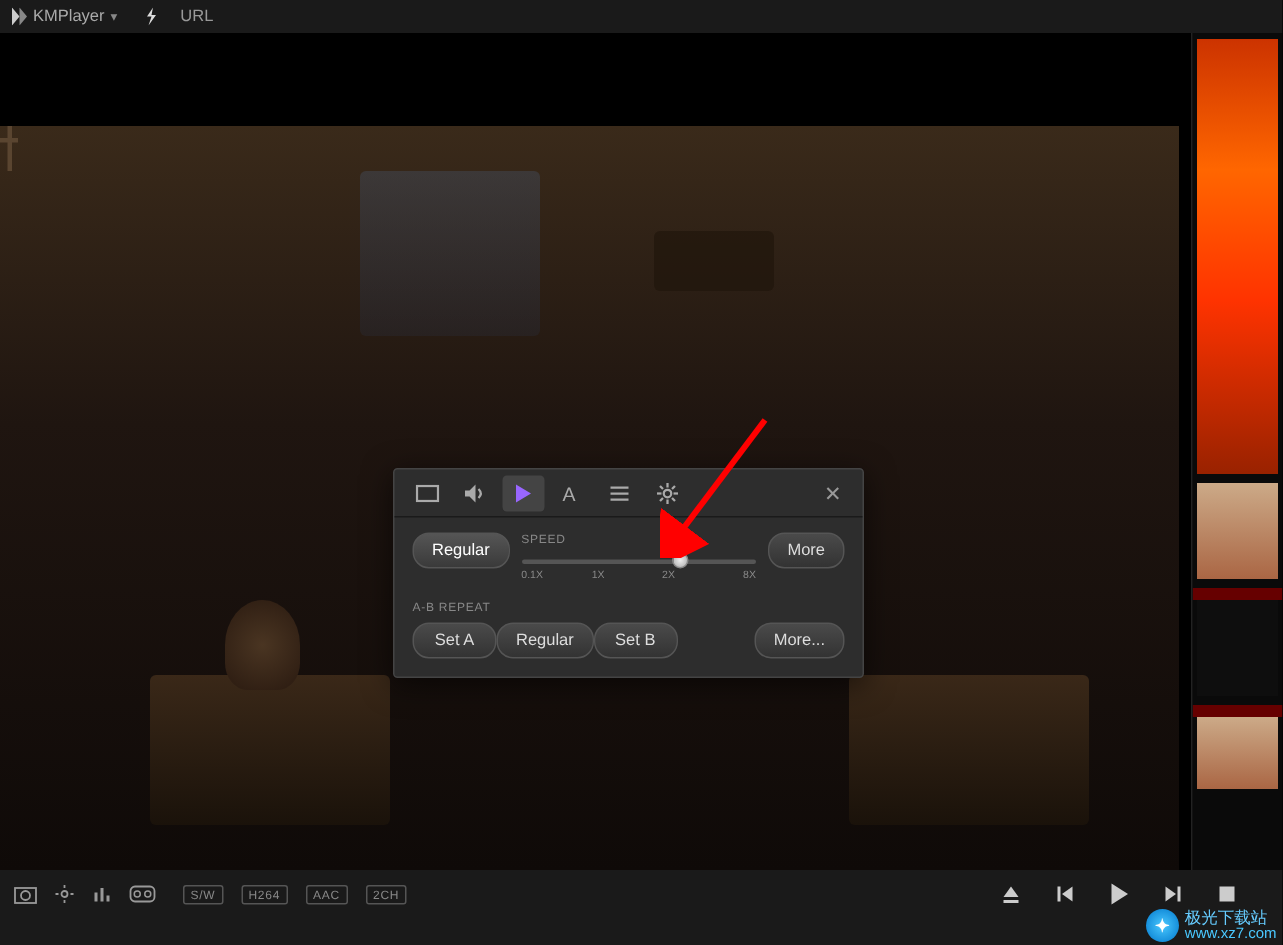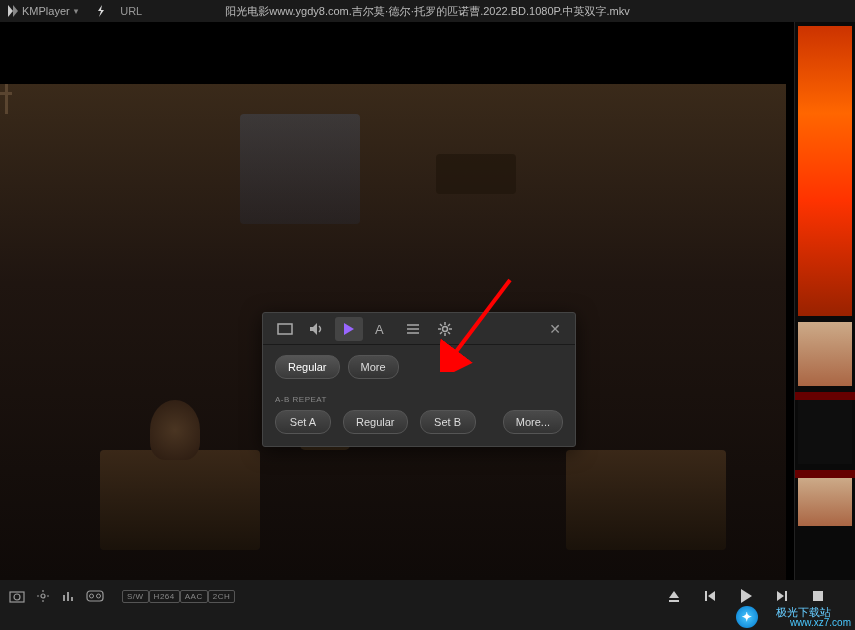--- a/index.html
+++ b/index.html
@@ -48,44 +48,44 @@
   .panel-body { padding: 10px 12px 12px; }
   .panel-row { display: flex; align-items: center; gap: 8px; margin-bottom: 6px; }
   .section-label { font-size: 8px; color: #888; letter-spacing: 0.5px; }
   .btn { background: linear-gradient(180deg,#4a4a4a,#333); border: 1px solid #555; border-radius: 11px; color: #ddd; font-size: 11px; padding: 5px 12px; cursor: pointer; min-width: 50px; text-align: center; }
   .btn.wide { min-width: 56px; }
   .btn.active { background: linear-gradient(180deg,#555,#3a3a3a); color: #fff; }
   .slider-wrap { flex: 1; position: relative; height: 20px; }
   .slider-track { position: absolute; left: 0; right: 0; top: 9px; height: 3px; background: #555; border-radius: 2px; }
   .slider-handle { position: absolute; top: 4px; width: 11px; height: 11px; background: radial-gradient(circle,#eee,#aaa); border-radius: 50%; border: 1px solid #888; }
   .slider-labels { position: absolute; top: 16px; left: 0; right: 0; display: flex; justify-content: space-between; font-size: 7px; color: #888; }
-  .repeat-row { display: flex; gap: 12px; }
+  .repeat-row { display: flex; gap: 0; }
 
   
   .arrow-svg { position: absolute; left: 440px; top: 250px; pointer-events: none; }
 
   
   .bottom { position: absolute; bottom: 0; left: 0; right: 0; height: 50px; background: #1a1a1a; }
   .progress-row { height: 18px; display: flex; align-items: center; padding: 0 6px; gap: 6px; font-size: 10px; color: #aaa; }
   .time { font-family: monospace; color: #ccc; }
   .progress-bar { flex: 1; height: 8px; background: #2a2a2a; border-radius: 2px; position: relative; margin-right: 6px; max-width: 60px; }
   .progress-fill { position: absolute; left: 0; top: 0; bottom: 0; width: 55%; background: linear-gradient(90deg,#7744cc,#9966ff); border-radius: 2px; }
   .ctrl-row { height: 32px; display: flex; align-items: center; padding: 0 8px; gap: 8px; }
   .ctrl-icon { width: 18px; height: 18px; display: flex; align-items: center; justify-content: center; color: #999; font-size: 12px; }
   .badge { font-size: 8px; color: #888; border: 1px solid #555; border-radius: 2px; padding: 1px 4px; letter-spacing: 0.5px; }
-  .badge-group { display: flex; gap: 0; margin-left: 10px; }
+  .badge-group { display: flex; gap: 12px; margin-left: 10px; }
   .transport { margin-left: auto; display: flex; gap: 18px; align-items: center; margin-right: 20px; }
   .transport .ctrl-icon { color: #ccc; }
 
   
   .watermark { position: absolute; right: 4px; bottom: 2px; font-size: 11px; color: #3aa5e5; display: flex; align-items: center; gap: 4px; }
   .watermark .wm-icon { width: 22px; height: 22px; border-radius: 50%; background: radial-gradient(circle,#4ac8ff,#0077cc); display: flex; align-items: center; justify-content: center; color: #fff; font-size: 12px; font-weight: bold; }
   .watermark .wm-text { display: flex; flex-direction: column; line-height: 1; }
-  .watermark .wm-cn { font-size: 11px; color: #6cf; margin-left: 14px; }
-  .watermark .wm-url { font-size: 10px; color: #4ac8ff; margin-left: 28px; }
+  .watermark .wm-cn { font-size: 11px; color: #6cf; }
+  .watermark .wm-url { font-size: 10px; color: #4ac8ff; }
 
   svg { display: block; }
 </style>
 </head>
 <body>
 
 <div class="topbar">
   <span class="logo">
     <span class="logo-icon">
       <svg viewBox="0 0 12 12">
@@ -95,21 +95,20 @@
     </span>
     <span>KMPlayer</span>
   </span>
   <span class="dropdown">▾</span>
   <span class="lightning">
     <svg width="10" height="12" viewBox="0 0 10 12">
         <polygon points="6,0 2,6 5,6 3,12 8,5 5,5" fill="#ddd"></polygon>
       </svg>
   </span>
   <span class="url-label">URL</span>
-  <span class="title">阳光电影www.ygdy8.com.吉尔莫·德尔·托罗的匹诺曹.2022.BD.1080P.中英双字.mkv</span>
 </div>
 
 <div class="main">
   <div class="video-area">
     <div class="video-frame">
       <div class="scene-block window-back"></div>
       <div class="scene-block shelf"></div>
       <div class="cross"></div>
       <div class="scene-block bed-left"></div>
       <div class="scene-block bed-right"></div>
@@ -160,20 +159,33 @@
                 <line x1="12" y1="2" x2="10" y2="4"></line>
                 <line x1="4" y1="10" x2="2" y2="12"></line>
               </g>
             </svg>
         </span>
         <span class="panel-close">✕</span>
       </div>
       <div class="panel-body">
         <div class="panel-row" style="align-items:flex-start;">
           <div class="btn active">Regular</div>
+          <div style="flex:1;">
+            <div class="section-label">SPEED</div>
+            <div class="slider-wrap">
+              <div class="slider-track"></div>
+              <div class="slider-handle" id="speed-handle" style="left: 64%;"></div>
+              <div class="slider-labels">
+                <span>0.1X</span>
+                <span style="position:absolute;left:30%;">1X</span>
+                <span style="position:absolute;left:60%;">2X</span>
+                <span style="margin-left:auto;">8X</span>
+              </div>
+            </div>
+          </div>
           <div class="btn">More</div>
         </div>
         <div class="section-label" style="margin:16px 0 6px;">A-B REPEAT</div>
         <div class="repeat-row">
           <div class="btn wide">Set A</div>
           <div class="btn wide">Regular</div>
           <div class="btn wide">Set B</div>
           <div class="btn wide" style="margin-left:auto;">More...</div>
         </div>
       </div>

